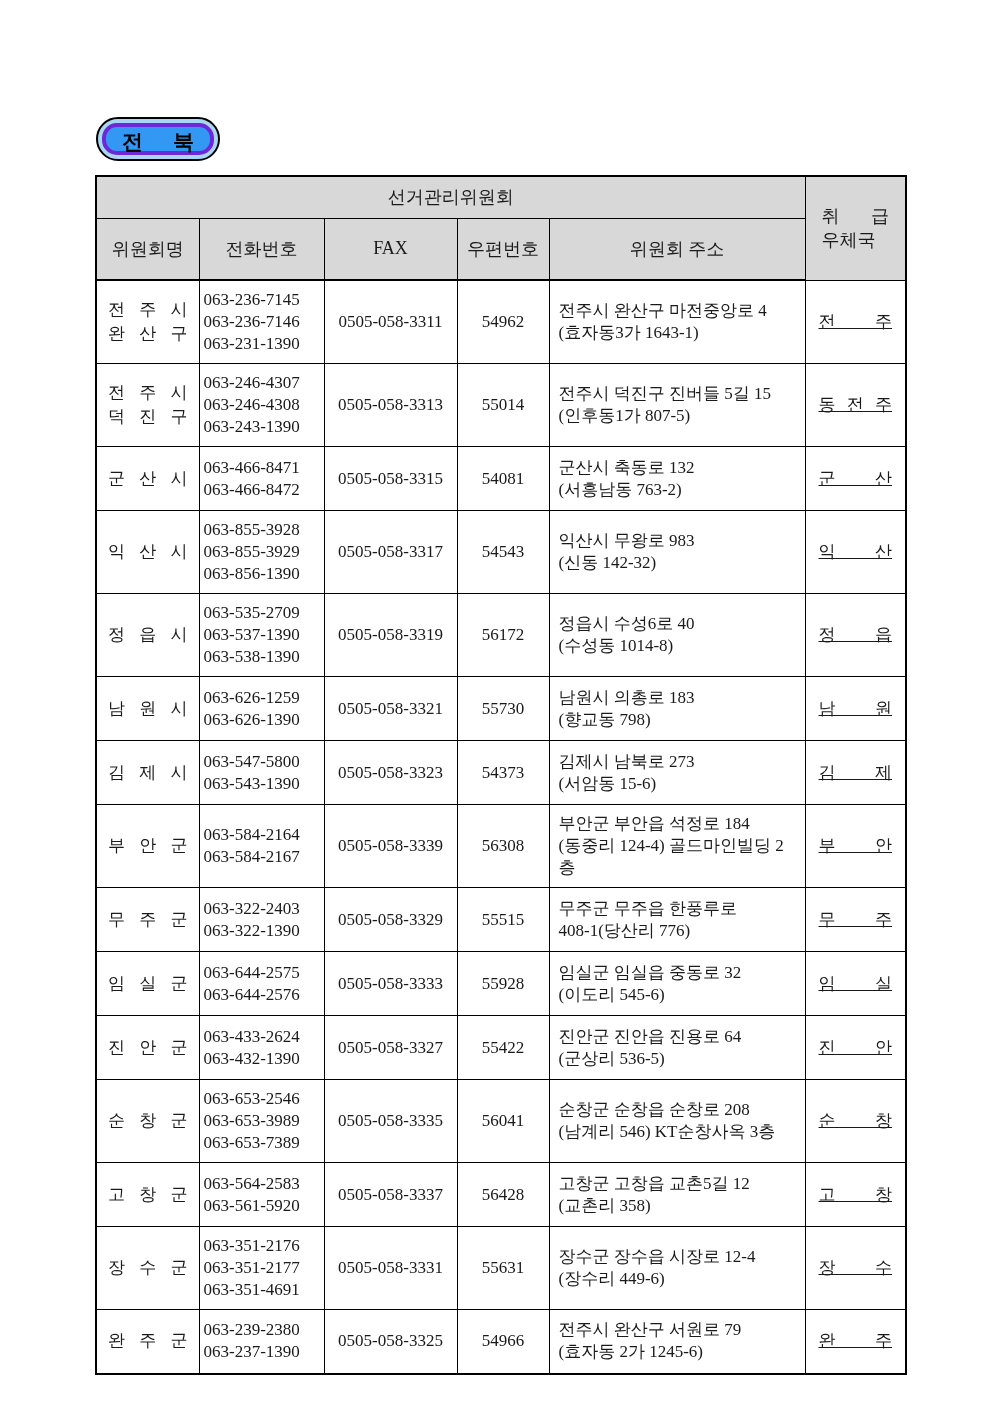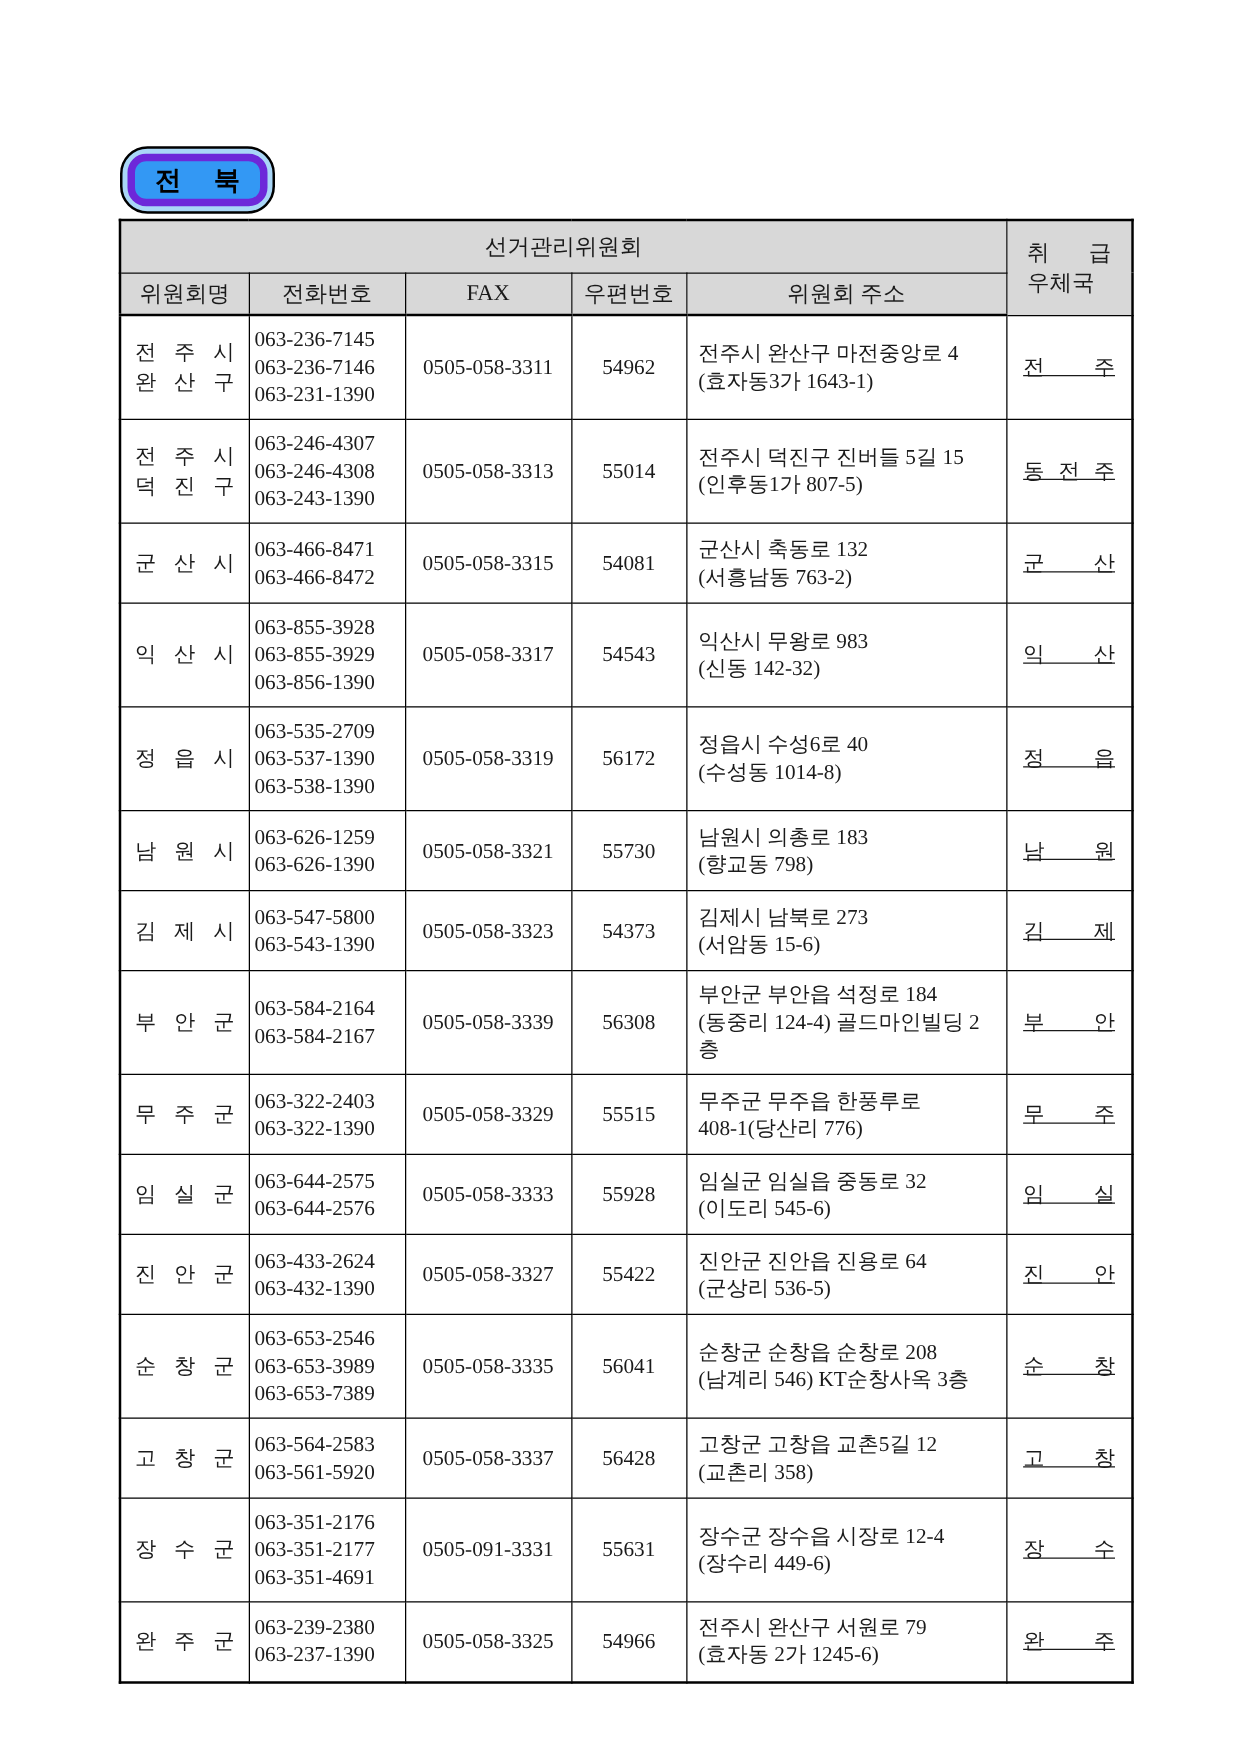--- a/index.html
+++ b/index.html
@@ -21,23 +21,23 @@
   .badge-outer{
     position:absolute; left:96px; top:117px;
     background:var(--badge-outer);
     border:2px solid #000;
     border-radius:22px;
     padding:4px;
     display:inline-block;
   }
   .badge-inner{
     background:var(--badge-inner);
-    border:6px solid #6d28d9;
+    border:4px solid #6d28d9;
     border-radius:15px;
-    width:112px; height:42px;
+    width:112px; height:32px;
     padding:1px 16px 0 16px;
     font-size:21px; font-weight:bold; color:#000;
     text-align:justify; text-align-last:justify;
     line-height:28px;
   }
 
   
   table.commission{
     position:absolute; left:95px; top:175px;
     width:810px;
@@ -49,21 +49,21 @@
     border:1px solid var(--border);
     font-weight:normal;
     vertical-align:middle;
     overflow:hidden;
   }
   .commission thead th{
     background:var(--header-bg);
     font-size:18px;
   }
   .commission thead tr.group-row th{ height:42px; }
-  .commission thead tr.cols-row th{ height:34px; border-bottom:2px solid var(--border); }
+  .commission thead tr.cols-row th{ height:62px; border-bottom:2px solid var(--border); }
   th.post-office-head{
     white-space:pre-line;
     text-align:justify; text-align-last:justify;
     padding:0 16px;
     line-height:24px;
   }
   .commission tbody td{ height:64px; font-size:17px; }
   td.c-name{
     white-space:pre-line;
     text-align:justify; text-align-last:justify;
@@ -261,21 +261,21 @@
     <td class="c-zip">56428</td>
     <td class="c-addr">고창군 고창읍 교촌5길 12
 (교촌리 358)</td>
     <td class="c-post">고 창</td>
   </tr>
       <tr>
     <td class="c-name">장 수 군</td>
     <td class="c-phones">063-351-2176
 063-351-2177
 063-351-4691</td>
-    <td class="c-fax">0505-091-3331</td>
+    <td class="c-fax">0505-058-3331</td>
     <td class="c-zip">55631</td>
     <td class="c-addr">장수군 장수읍 시장로 12-4
 (장수리 449-6)</td>
     <td class="c-post">장 수</td>
   </tr>
       <tr>
     <td class="c-name">완 주 군</td>
     <td class="c-phones">063-239-2380
 063-237-1390</td>
     <td class="c-fax">0505-058-3325</td>

